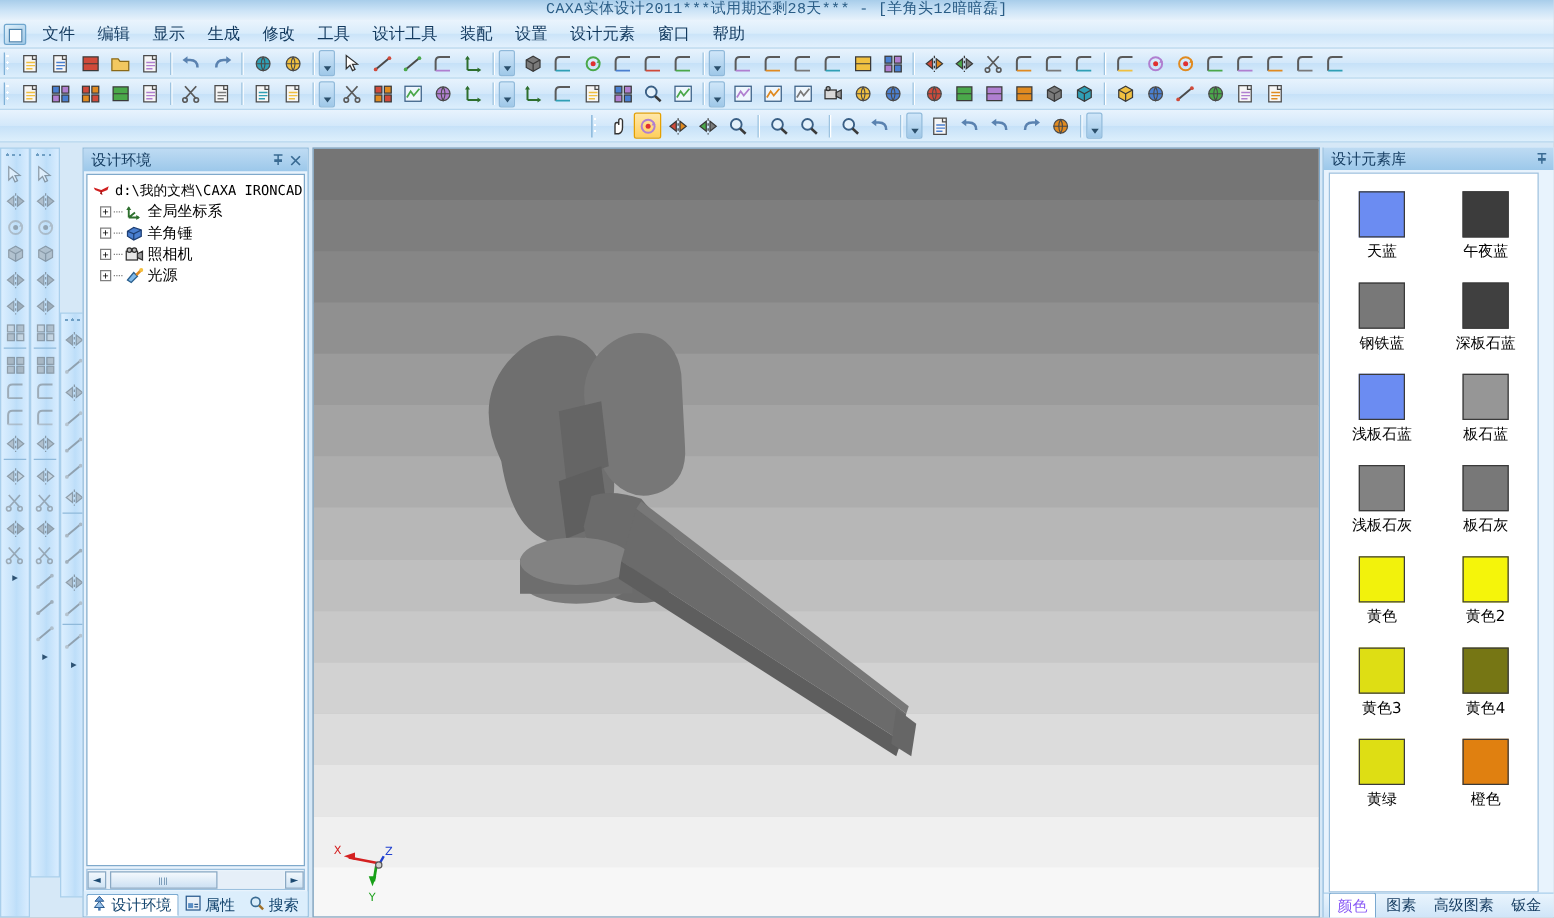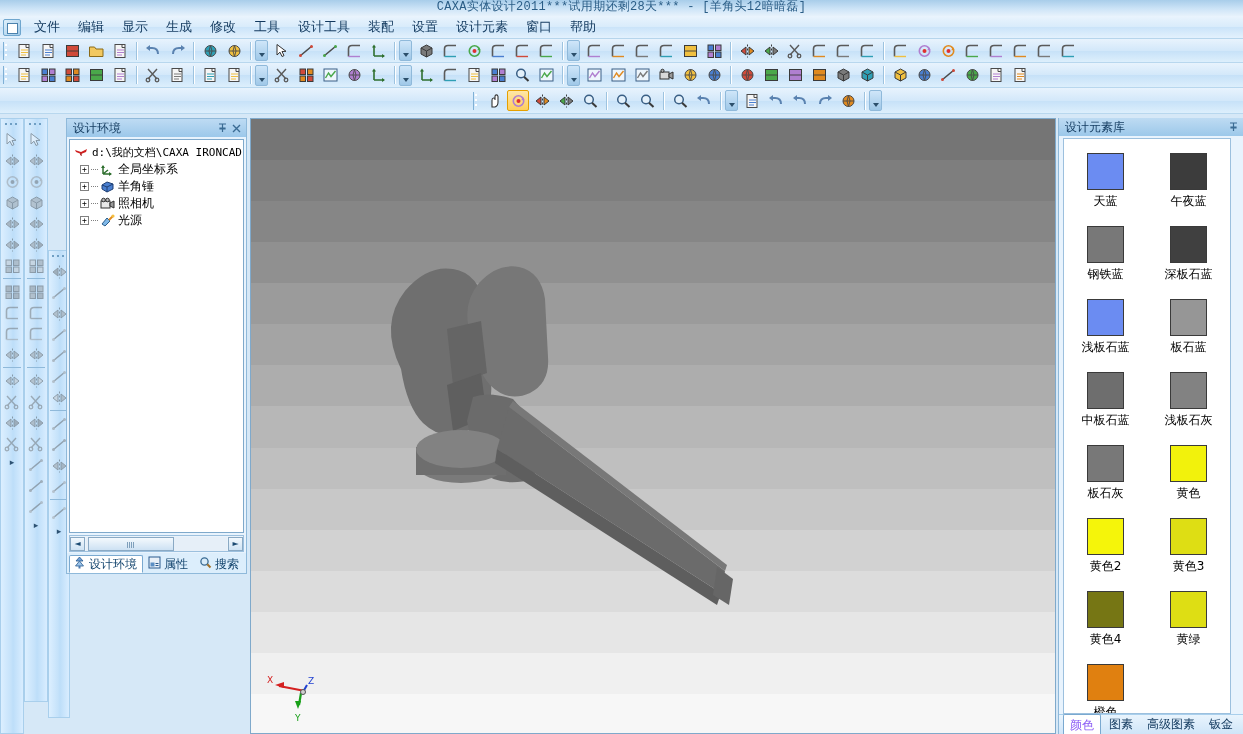--- a/index.html
+++ b/index.html
@@ -89,21 +89,21 @@
       radial-gradient(circle at 3px 3px,#6f9fc4 0 1.2px,transparent 1.2px),
       radial-gradient(circle at 8px 3px,#6f9fc4 0 1.2px,transparent 1.2px),
       radial-gradient(circle at 13px 3px,#6f9fc4 0 1.2px,transparent 1.2px); }
   .vbtn{ width:22px;height:21px;display:flex;align-items:center;justify-content:center;
     border:1px solid transparent;border-radius:2px; }
   .vdiv{ width:18px;height:1px;background:#8fb9da;margin:2px 0; }
   .vmore{ width:14px;height:12px;margin:2px 0;display:flex;align-items:center;justify-content:center;
     font-size:9px;color:#2d5273; }
   
   #treepanel{
-    position:absolute; left:66px; top:118px; width:181px; height:456px;
+    position:absolute; left:66px; top:118px; width:181px; height:616px;
     background:#e8f3fd; border:1px solid #8fb9da;
     display:flex; flex-direction:column;
   }
   .panelhdr{
     height:18px; background:linear-gradient(to bottom,#bedbf3,#9cc8ea);
     display:flex; align-items:center; padding:0 3px;
     font-size:12px; color:#123a5f; font-family:"DejaVu Sans",sans-serif;
   }
   .panelhdr .ttl{ flex:1; padding-left:3px; }
   .hicon{ width:13px;height:13px;display:flex;align-items:center;justify-content:center;
@@ -1362,24 +1362,20 @@
           <div class="sw" style="background: rgb(64, 64, 64);"></div>
           <div class="swlbl">深板石蓝</div>
         </div>
         <div class="swatch">
           <div class="sw" style="background: rgb(107, 140, 242);"></div>
           <div class="swlbl">浅板石蓝</div>
         </div>
         <div class="swatch">
           <div class="sw" style="background: rgb(150, 150, 150);"></div>
           <div class="swlbl">板石蓝</div>
-        </div>
-        <div class="swatch">
-          <div class="sw" style="background: rgb(110, 110, 110);"></div>
-          <div class="swlbl">中板石蓝</div>
         </div>
         <div class="swatch">
           <div class="sw" style="background: rgb(130, 130, 130);"></div>
           <div class="swlbl">浅板石灰</div>
         </div>
         <div class="swatch">
           <div class="sw" style="background: rgb(120, 120, 120);"></div>
           <div class="swlbl">板石灰</div>
         </div>
         <div class="swatch">

